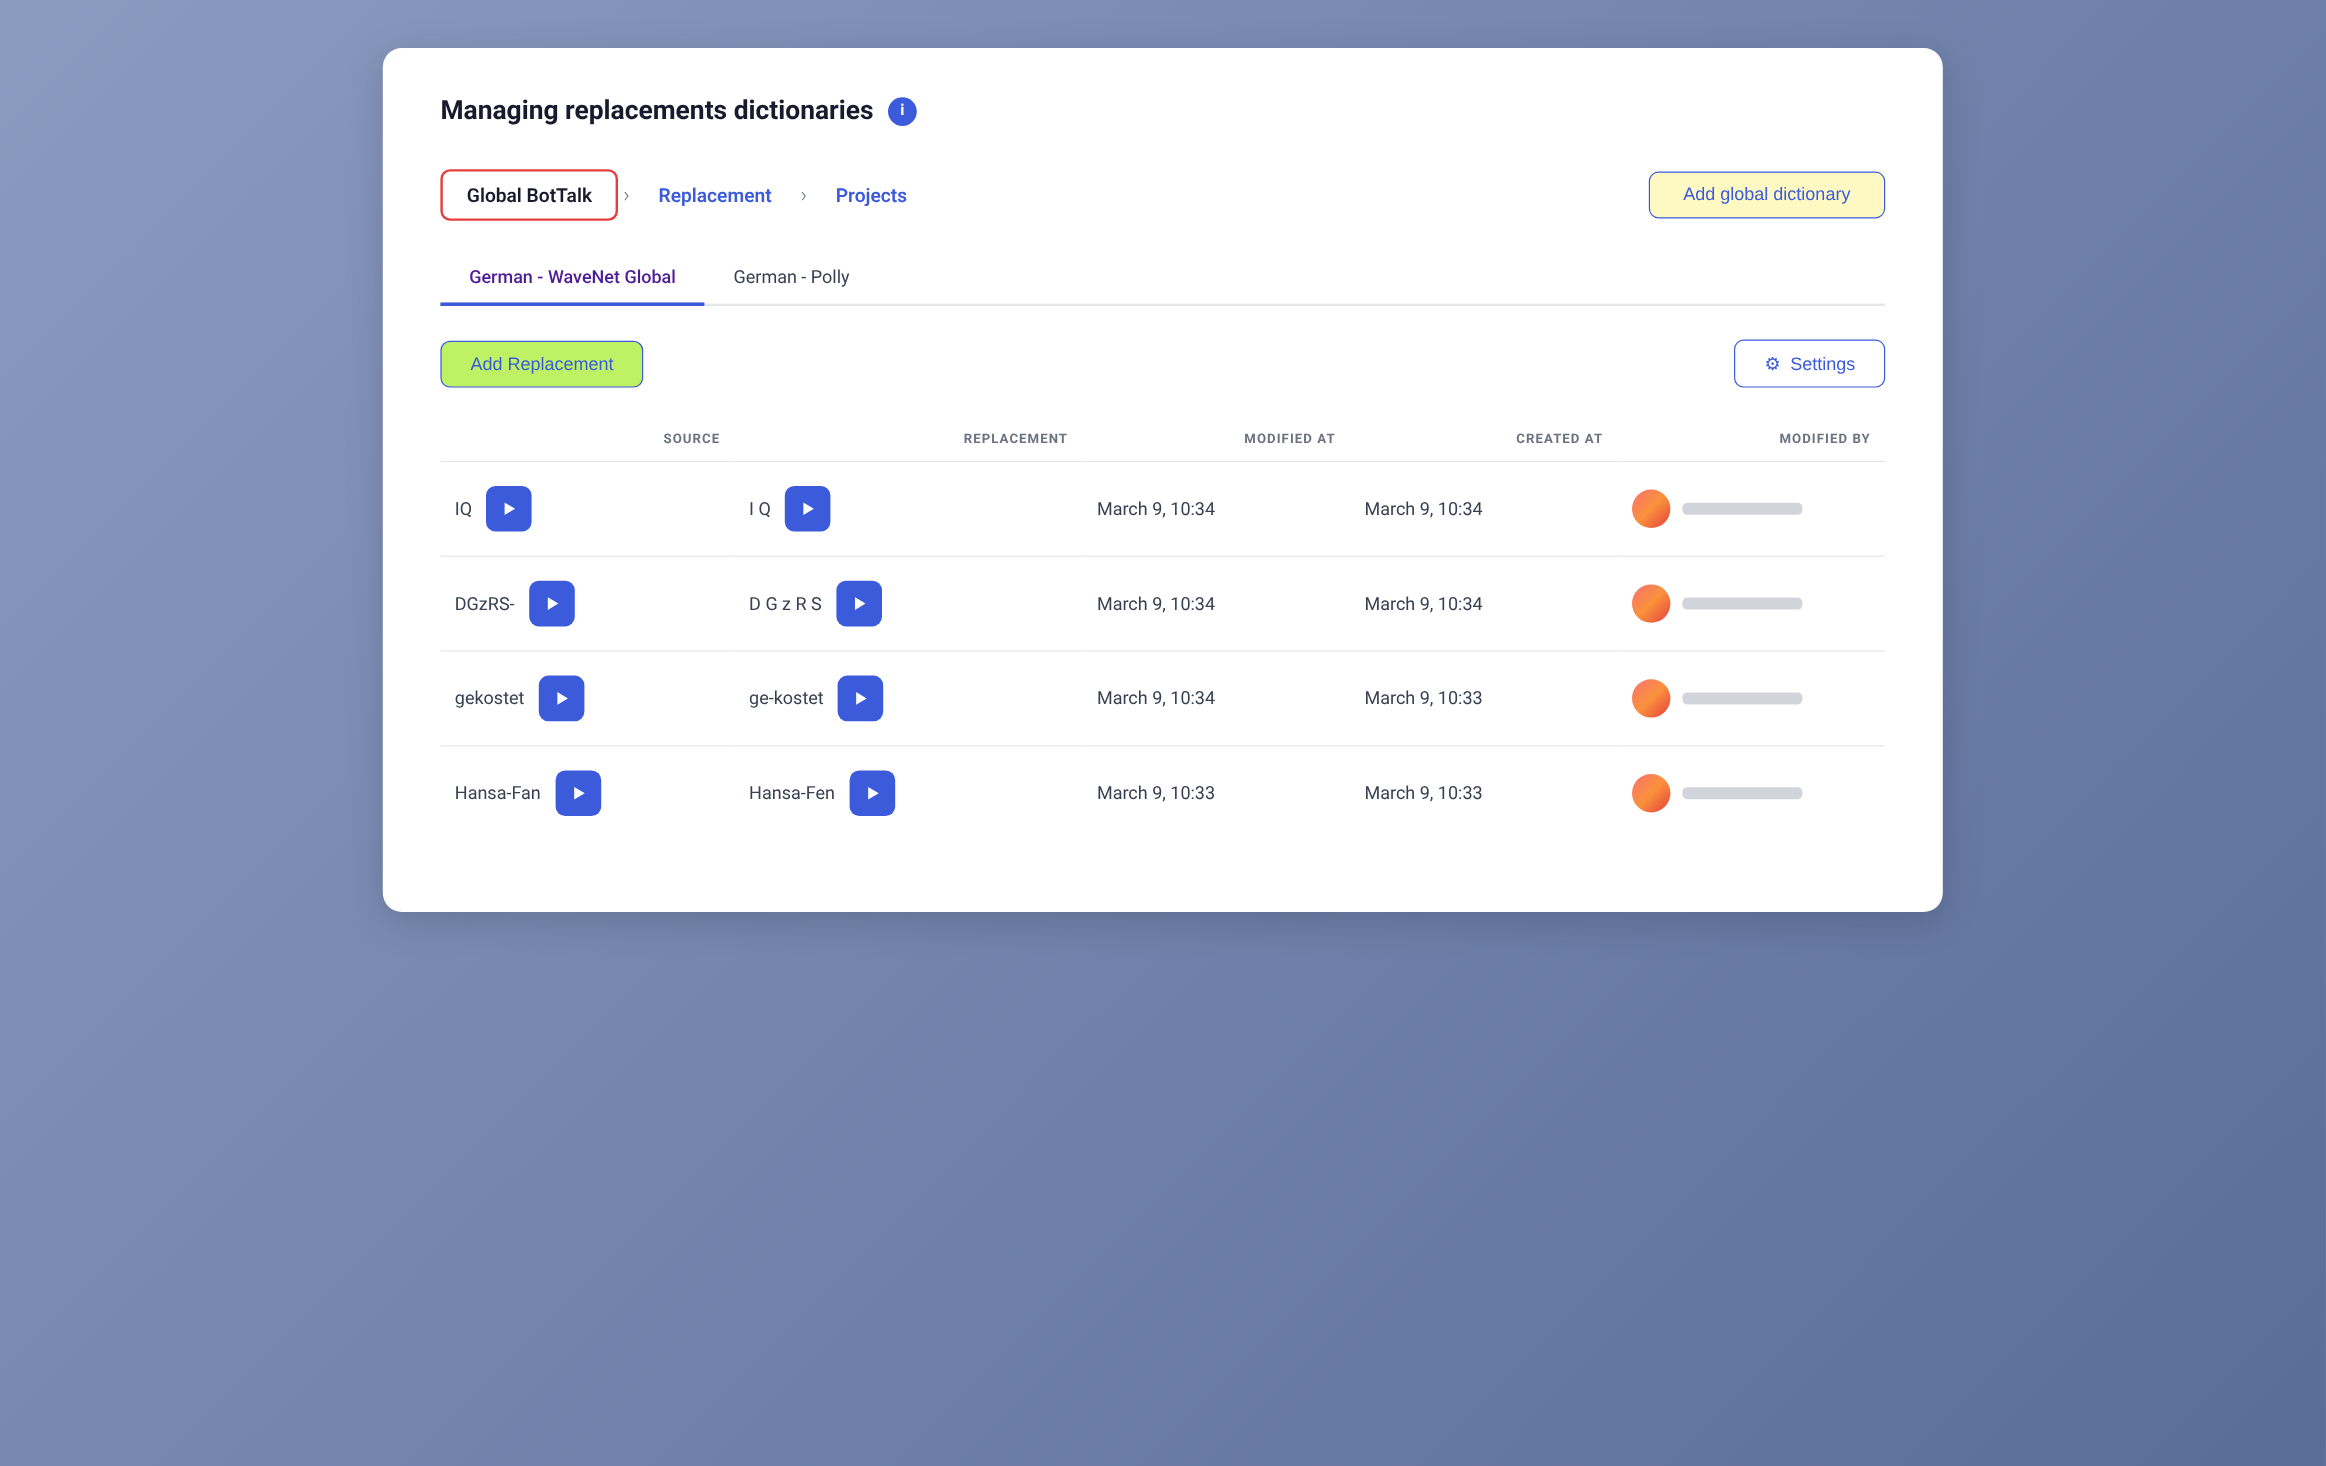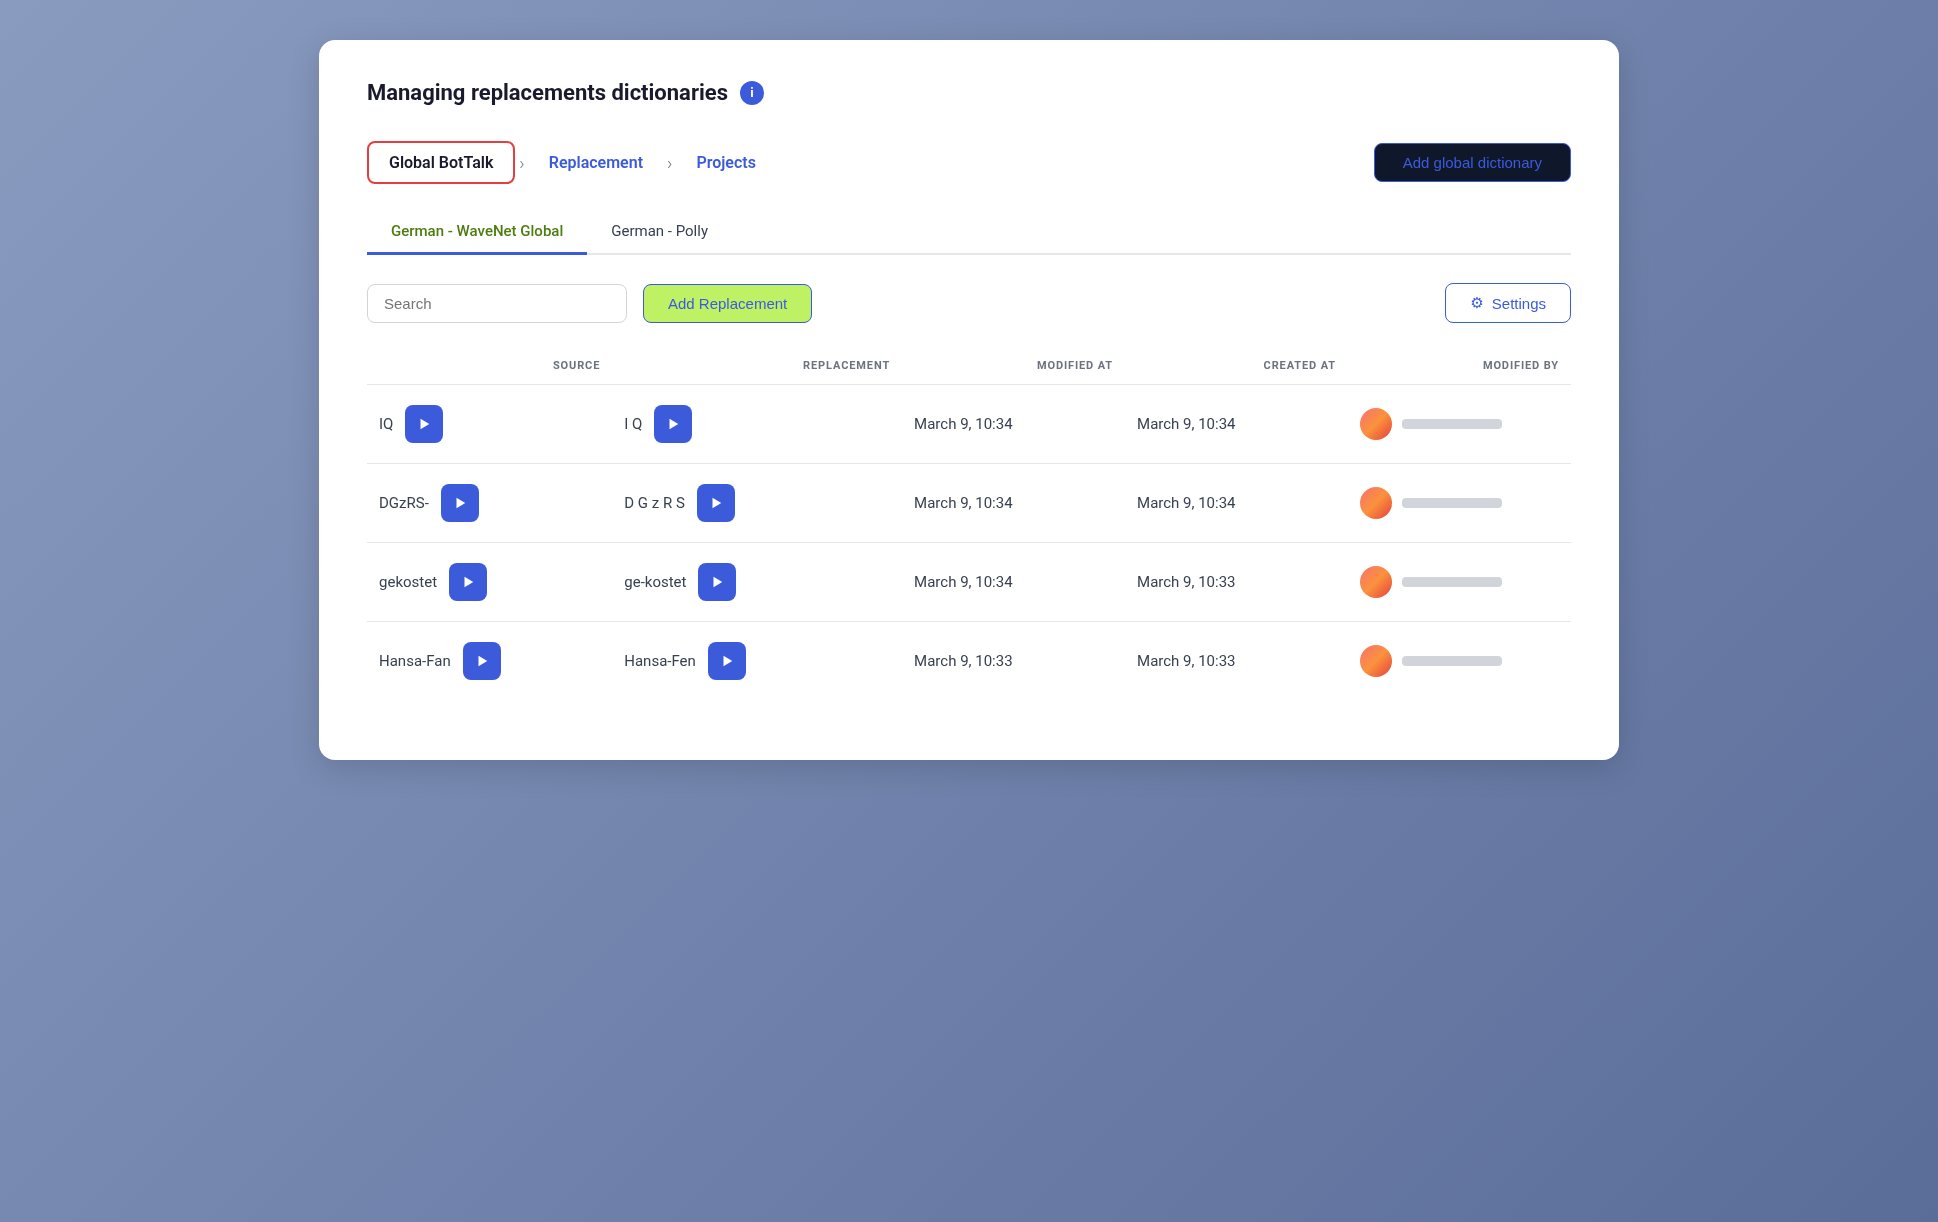--- a/index.html
+++ b/index.html
@@ -81,21 +81,21 @@
       font-size: 18px;
       margin: 0 4px;
       font-weight: 300;
     }
 
     .add-global-btn {
       margin-left: auto;
       padding: 10px 28px;
       border: 1.5px solid #3b5bdb;
       border-radius: 8px;
-      background: #0f172a;
+      background: #fef9c3;
       color: #3b5bdb;
       font-size: 15px;
       font-weight: 500;
       cursor: pointer;
     }
 
     
     .tabs {
       display: flex;
       gap: 0;
@@ -107,21 +107,21 @@
       padding: 10px 24px 12px;
       font-size: 15px;
       color: #374151;
       cursor: pointer;
       border-bottom: 3px solid transparent;
       margin-bottom: -2px;
     }
 
     .tab-item.active {
       border-bottom: 3px solid #3b5bdb;
-      color: #4d7c0f;
+      color: #4c1d95;
       font-weight: 500;
     }
 
     
     .toolbar {
       display: flex;
       align-items: center;
       gap: 16px;
       margin-bottom: 28px;
     }
@@ -268,21 +268,20 @@
     <div class="breadcrumb-item">Projects</div>
     <button class="add-global-btn">Add global dictionary</button>
   </div>
 
   <div class="tabs">
     <div class="tab-item active">German - WaveNet Global</div>
     <div class="tab-item">German - Polly</div>
   </div>
 
   <div class="toolbar">
-    <input class="search-input" type="text" placeholder="Search" style="">
     <button class="add-replacement-btn">Add Replacement</button>
     <button class="settings-btn">
       <span>⚙</span>
       <span>Settings</span>
     </button>
   </div>
 
   <table class="table">
     <thead>
       <tr>

